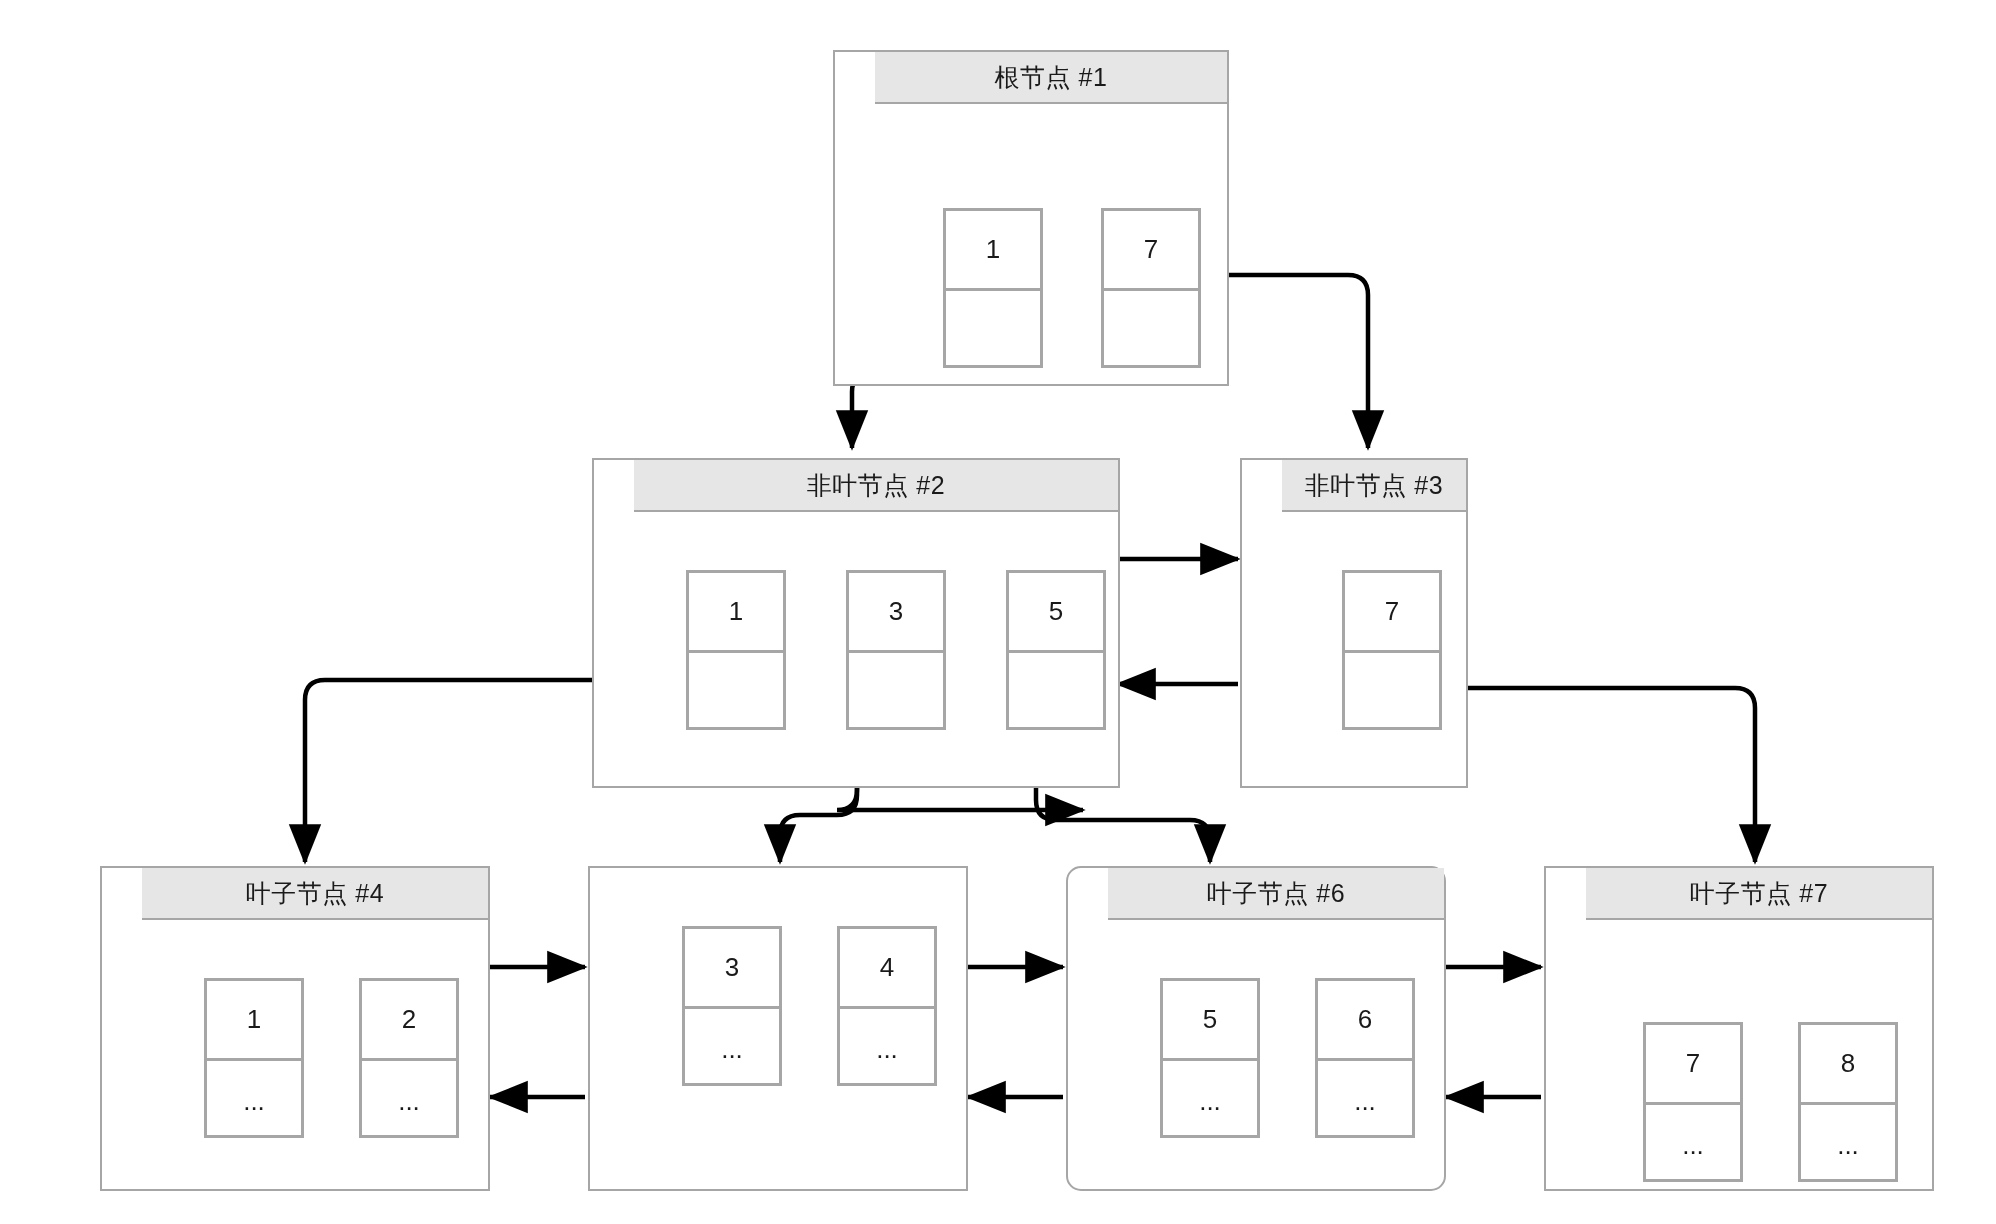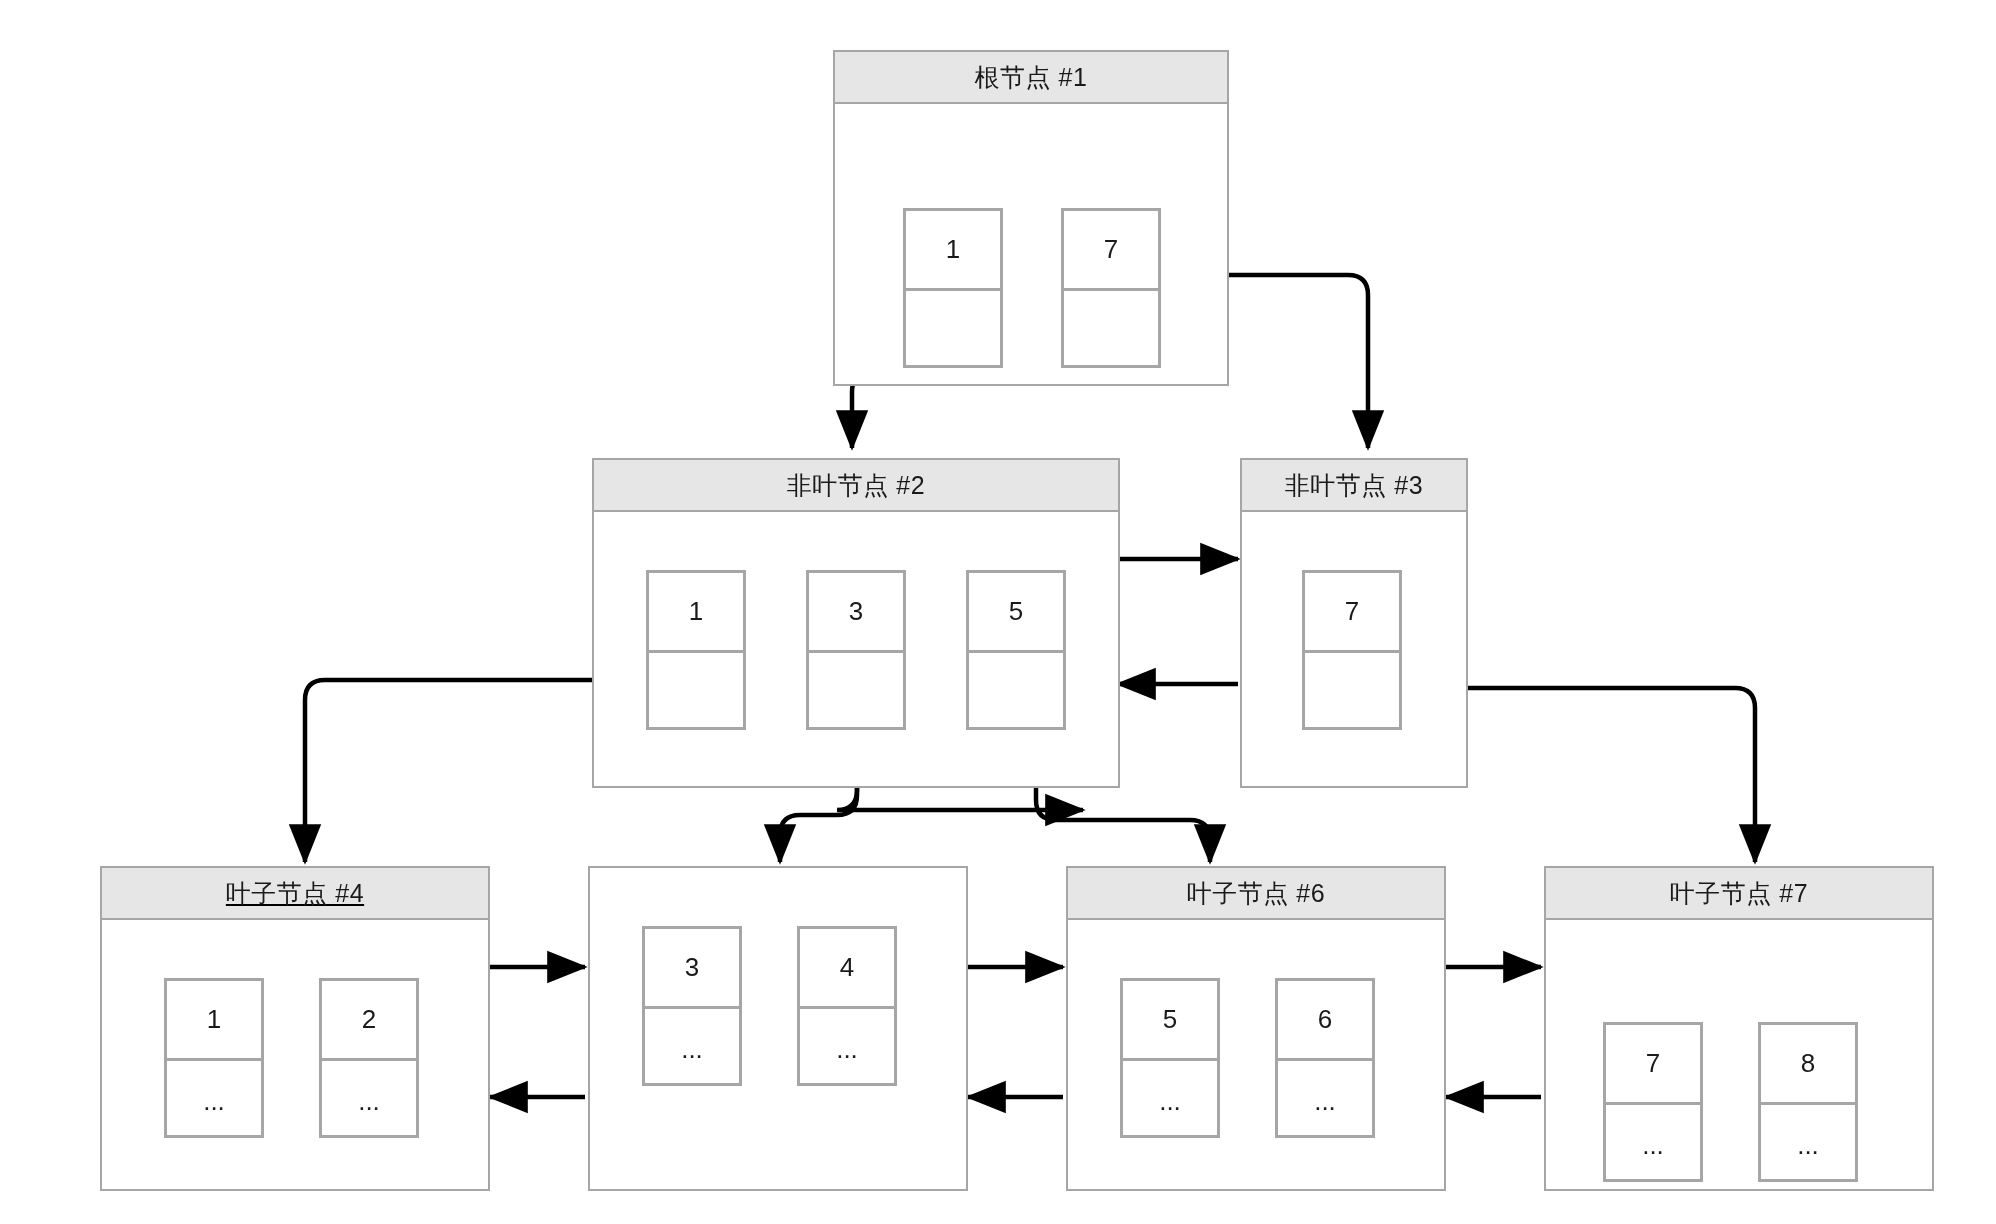--- a/index.html
+++ b/index.html
@@ -25,20 +25,21 @@
     height: 1224px;
     pointer-events: none;
   }
   .node {
     position: absolute;
     box-sizing: border-box;
     background: #ffffff;
     border: 2px solid #a6a6a6;
     display: flex;
     flex-direction: column;
+    padding-left: 40px;
   }
   .node-header {
     box-sizing: border-box;
     height: 52px;
     flex: 0 0 52px;
     background: #e6e6e6;
     border-bottom: 2px solid #a6a6a6;
     display: flex;
     align-items: center;
     justify-content: center;
@@ -170,21 +171,21 @@
   <div class="node" style="left:1240px; top:458px; width:228px; height:330px;">
     <div class="node-header">非叶节点 #3</div>
     <div class="node-body">
       <div class="cell" style="left:60px; top:58px;">
         <div class="cell-key">7</div>
         <div class="cell-ptr empty"></div>
       </div>
     </div>
   </div>
 
-  <div class="node" style="left:100px; top:866px; width:390px; height:325px;text-decoration:underline;">
+  <div class="node" style="left:100px; top:866px; width:390px; height:325px;">
     <div class="node-header">叶子节点 #4</div>
     <div class="node-body">
       <div class="cell" style="left:62px; top:58px;">
         <div class="cell-key">1</div>
         <div class="cell-ptr">...</div>
       </div>
       <div class="cell" style="left:217px; top:58px;">
         <div class="cell-key">2</div>
         <div class="cell-ptr">...</div>
       </div>
@@ -197,21 +198,21 @@
         <div class="cell-key">3</div>
         <div class="cell-ptr">...</div>
       </div>
       <div class="cell" style="left:207px; top:58px;">
         <div class="cell-key">4</div>
         <div class="cell-ptr">...</div>
       </div>
     </div>
   </div>
 
-  <div class="node" style="left:1066px; top:866px; width:380px; height:325px;">
+  <div class="node" style="left:1066px; top:866px; width:380px; height:325px;border-radius:15px;">
     <div class="node-header">叶子节点 #6</div>
     <div class="node-body">
       <div class="cell" style="left:52px; top:58px;">
         <div class="cell-key">5</div>
         <div class="cell-ptr">...</div>
       </div>
       <div class="cell" style="left:207px; top:58px;">
         <div class="cell-key">6</div>
         <div class="cell-ptr">...</div>
       </div>

